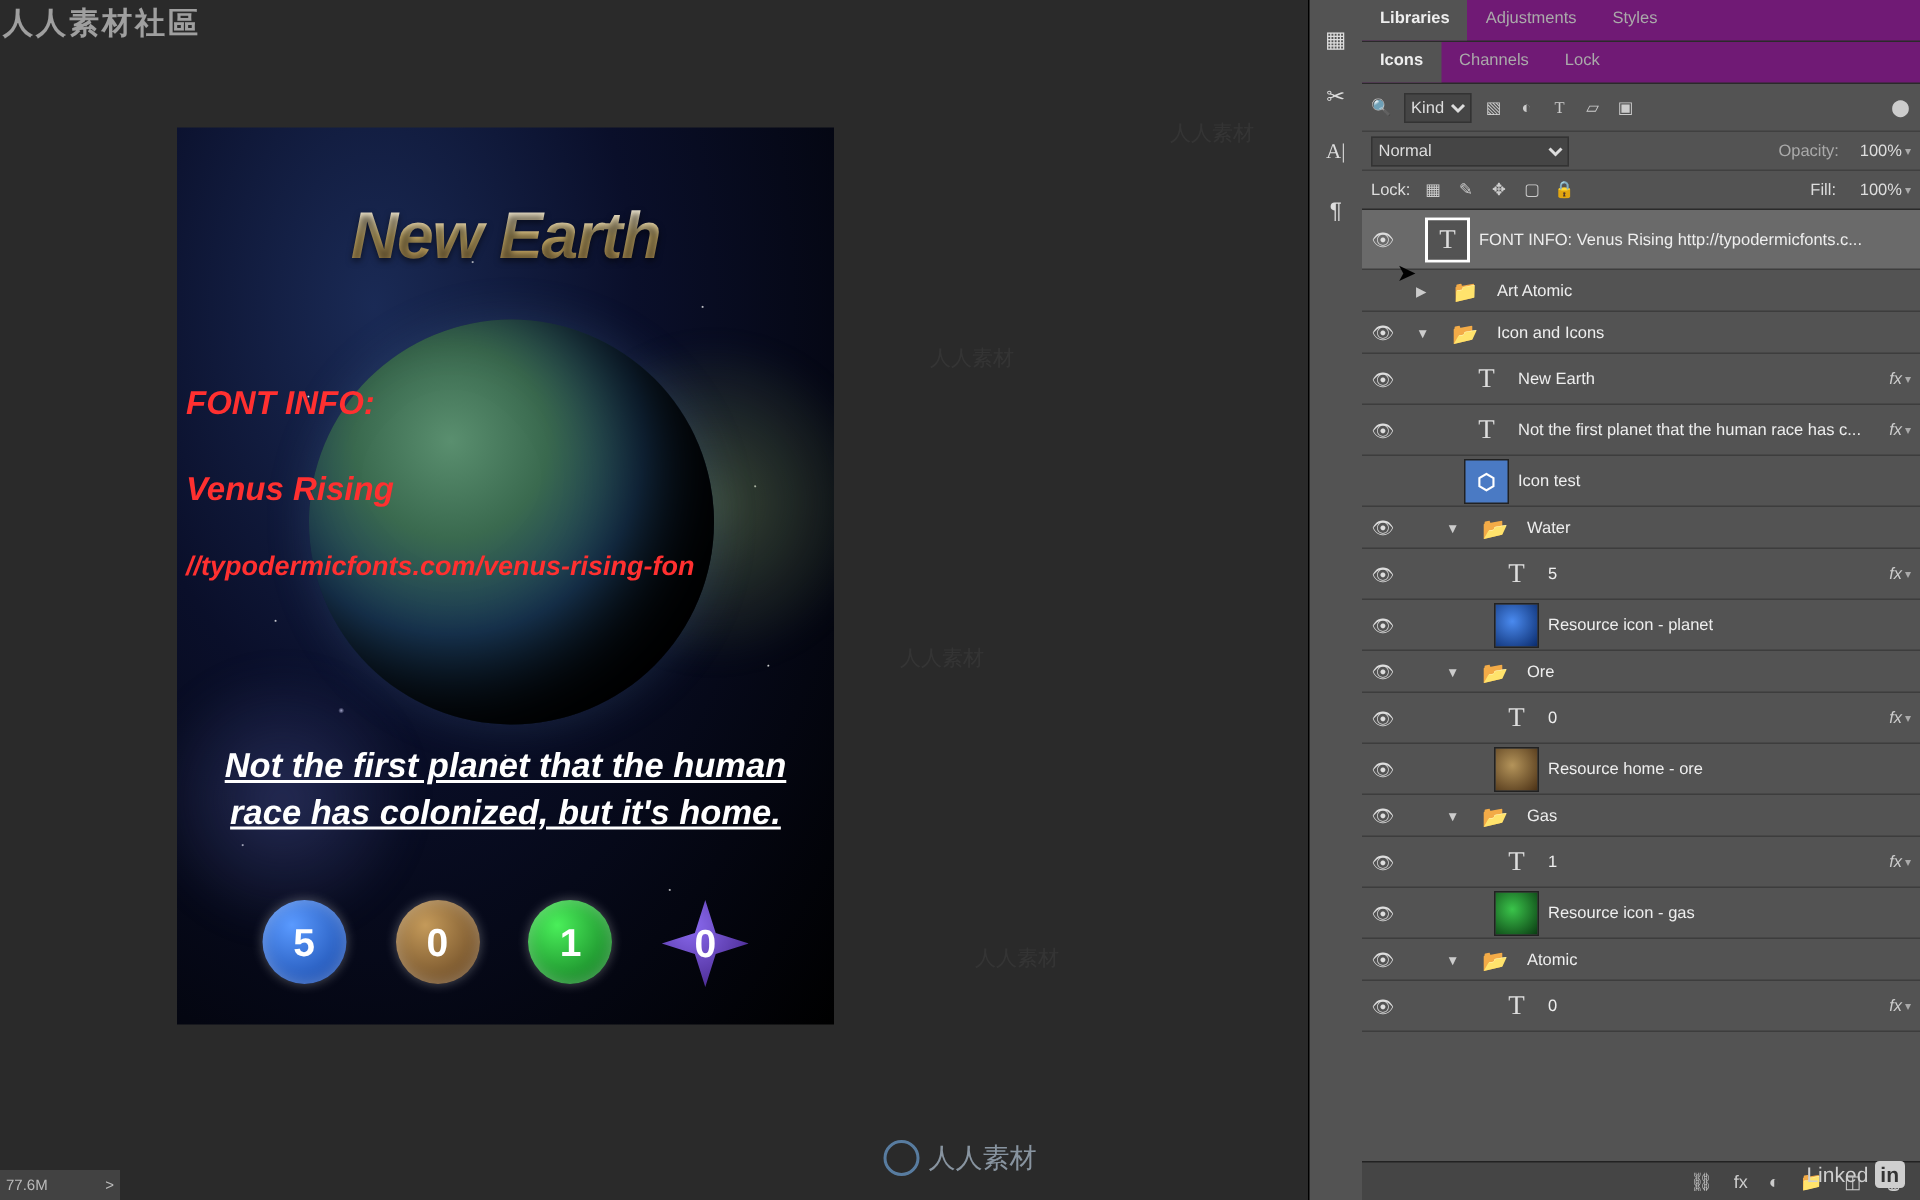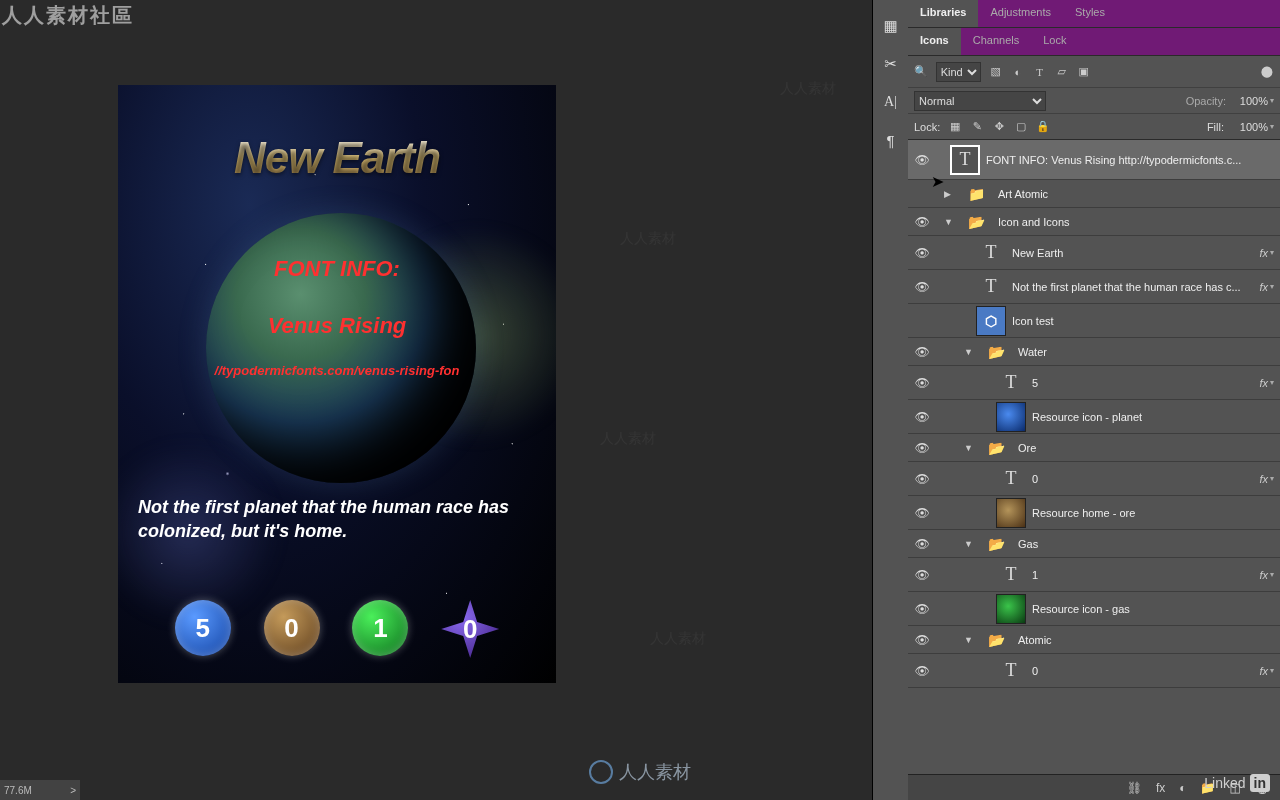--- a/index.html
+++ b/index.html
@@ -14,23 +14,23 @@
 .wm-faint { position:absolute; color: rgba(255,255,255,0.05); font-size:14px; z-index:5; }
 
 
 .canvas-area { position: absolute; left: 0; top: 0; width: 872px; height: 800px; background: #2a2a2a; }
 .artboard { position: absolute; left: 118px; top: 85px; width: 438px; height: 598px; background: radial-gradient(ellipse at 30% 20%, #1a2a55 0%, #0a0f2a 40%, #000 100%); overflow: hidden; }
 .artboard::before{content:"";position:absolute;inset:0;background: radial-gradient(1px 1px at 20% 30%,#fff,transparent),radial-gradient(1px 1px at 80% 20%,#fff,transparent),radial-gradient(1px 1px at 50% 70%,#fff,transparent),radial-gradient(1px 1px at 10% 80%,#fff,transparent),radial-gradient(1px 1px at 90% 60%,#fff,transparent),radial-gradient(1px 1px at 35% 90%,#fff,transparent),radial-gradient(1px 1px at 65% 45%,#fff,transparent),radial-gradient(1px 1px at 15% 55%,#fff,transparent),radial-gradient(1px 1px at 75% 85%,#fff,transparent),radial-gradient(1px 1px at 45% 15%,#fff,transparent),radial-gradient(2px 2px at 25% 65%,#aac,transparent),radial-gradient(1px 1px at 88% 40%,#fff,transparent);}
 .nebula{position:absolute;right:-30px;top:140px;width:220px;height:220px;background:radial-gradient(circle,rgba(130,160,90,0.4),transparent 70%);filter:blur(8px);}
 .nebula2{position:absolute;left:-20px;bottom:60px;width:180px;height:180px;background:radial-gradient(circle,rgba(80,90,160,0.4),transparent 70%);filter:blur(10px);}
 .title-earth { position: absolute; top: 48px; left: 0; right: 0; text-align: center; font-size: 44px; font-weight: 700; font-style: italic; background: linear-gradient(#fff,#d4b870,#a8854a); -webkit-background-clip: text; background-clip:text; color: transparent; text-shadow: 0 2px 4px rgba(0,0,0,0.5); letter-spacing:-1px;}
 .planet { position: absolute; top: 128px; left: 88px; width: 270px; height: 270px; border-radius: 50%; background: radial-gradient(circle at 35% 30%, #5a8f6f 0%, #3a6a4f 25%, #1a3a5a 50%, #000 90%); box-shadow: inset -40px -30px 60px #000, 0 0 30px rgba(100,150,200,0.2); }
-.font-info { position: absolute; top: 155px; left: 0; right: 0; text-align: center; color: #ff3030; font-size: 22px; font-weight: 700; font-style: italic; line-height: 2.6; padding:0 6px;}
-.font-info .line3{font-size:13px;white-space:nowrap;}
-.desc-text { position: absolute; top: 410px; left: 20px; right: 20px; text-align: left; color: #fff; font-size: 18px; font-weight: 600; font-style: italic; line-height: 1.35; }
+.font-info { position: absolute; top: 155px; left: 0; right: 0; text-align: left; color: #ff3030; font-size: 22px; font-weight: 700; font-style: italic; line-height: 2.6; padding:0 6px;}
+.font-info .line3{font-size:18px;white-space:nowrap;}
+.desc-text { position: absolute; top: 410px; left: 20px; right: 20px; text-align: center; color: #fff; font-size: 23px; font-weight: 600; font-style: italic; line-height: 1.35; text-decoration: underline; }
 .icons-row { position: absolute; bottom: 25px; left: 0; right: 0; display: flex; justify-content: space-evenly; padding: 0 24px; }
 .res-icon { width: 56px; height: 56px; border-radius: 50%; display: flex; align-items: center; justify-content: center; color: #fff; font-size: 26px; font-weight: 700; box-shadow: 0 0 8px rgba(255,255,255,0.3), inset 0 0 10px rgba(255,255,255,0.3); }
 .res-water{background:radial-gradient(circle at 35% 30%,#5a9aff,#1040a0);}
 .res-ore{background:radial-gradient(circle at 35% 30%,#c49a5a,#5a3a1a);}
 .res-gas{background:radial-gradient(circle at 35% 30%,#4aef5a,#0a6a1a);}
 .res-atomic{background:radial-gradient(circle at 35% 30%,#8a6aef,#3a1a7a);clip-path:polygon(50% 0,62% 38%,100% 50%,62% 62%,50% 100%,38% 62%,0 50%,38% 38%);border-radius:0;box-shadow:none;width:58px;height:58px;}
 
 
 .vtoolbar { position: absolute; left: 872px; top: 0; width: 36px; height: 800px; background: #535353; border-left: 1px solid #000; padding-top: 16px; display:flex; flex-direction:column; align-items:center; gap:18px;}
 .vtoolbar .ico{width:20px;height:20px;color:#ddd;display:flex;align-items:center;justify-content:center;font-size:15px;}

